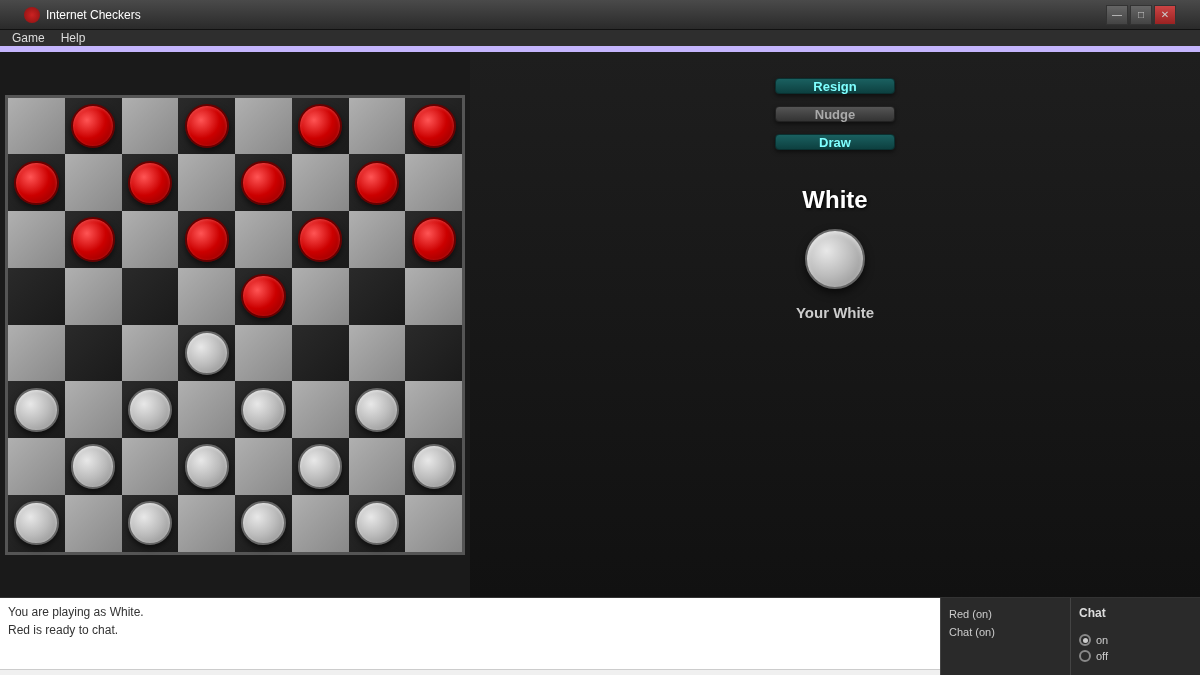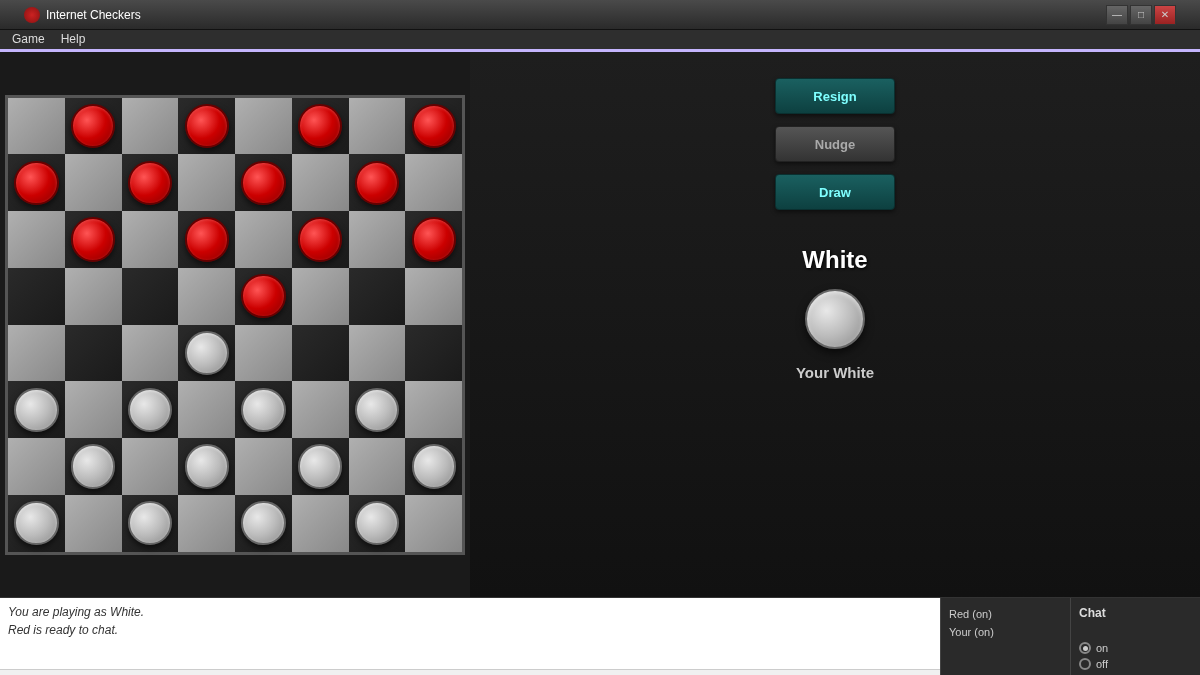--- a/index.html
+++ b/index.html
@@ -44,23 +44,23 @@
       font-size: 10px;
     }
     .window-btn:last-child { background: linear-gradient(to bottom, #c44, #922); }
 
     
     #menu-bar {
       width: 100%;
       height: 22px;
       background: #2e2e2e;
       display: flex;
-      align-items: flex-start;
+      align-items: center;
       padding: 0 4px;
-      border-bottom: 3px solid #c4b5fd;
+      border-bottom: 6px solid #c4b5fd;
     }
     .menu-item {
       color: #ddd;
       font-size: 12px;
       padding: 2px 8px;
       cursor: pointer;
     }
 
     
     #main-content {
@@ -162,21 +162,21 @@
       height: 100%;
       background: linear-gradient(to bottom, #1e1e1e, #111);
       display: flex;
       flex-direction: column;
       align-items: center;
       padding: 20px 10px;
       position: relative;
     }
     .game-btn {
       width: 120px;
-      height: 36px;
+      height: 16px;
       margin: 6px 0;
       border-radius: 4px;
       border: 1px solid #333;
       cursor: pointer;
       font-size: 13px;
       font-weight: bold;
       display: flex;
       align-items: center;
       justify-content: center;
     }
@@ -238,21 +238,20 @@
     #chat-messages {
       flex: 1;
       background: #fff;
       padding: 5px 8px;
       overflow: hidden;
     }
     #chat-messages p {
       font-size: 12px;
       color: #333;
       line-height: 1.5;
-      font-style: italic;
     }
     #chat-input-row {
       height: 26px;
       display: flex;
       border-top: 1px solid #ccc;
     }
     #chat-select {
       flex: 1;
       font-size: 12px;
       color: #666;
@@ -283,21 +282,21 @@
       background: #2a2a2a;
       border-left: 1px solid #444;
       padding: 8px;
       display: flex;
       flex-direction: column;
     }
     #chat-panel-title {
       color: #ddd;
       font-size: 12px;
       font-weight: bold;
-      margin-bottom: 20px;
+      margin-bottom: 12px;
     }
     .radio-row {
       display: flex;
       align-items: center;
       margin: 2px 0;
     }
     .radio-circle {
       width: 12px; height: 12px;
       border-radius: 50%;
       border: 2px solid #888;
@@ -472,21 +471,21 @@
     </div>
     <div id="chat-input-row">
       <select id="chat-select">
         <option>(Select a message to send)</option>
       </select>
     </div>
   </div>
 
   <div id="status-panel">
     <p>Red (on)</p>
-    <p>Your (on)</p>
+    <p>Chat (on)</p>
   </div>
 
   <div id="chat-panel">
     <div id="chat-panel-title">Chat</div>
     <div class="radio-row">
       <div class="radio-circle selected"></div>
       <span class="radio-label">on</span>
     </div>
     <div class="radio-row">
       <div class="radio-circle"></div>

